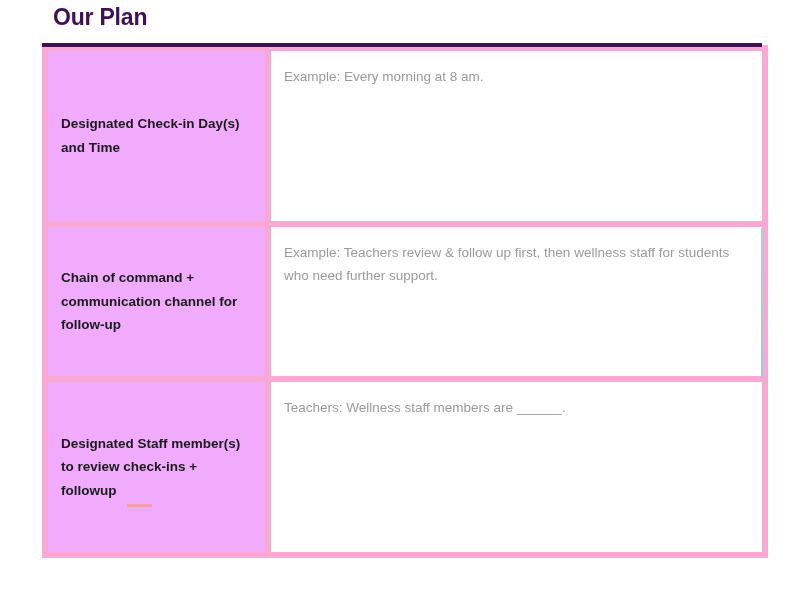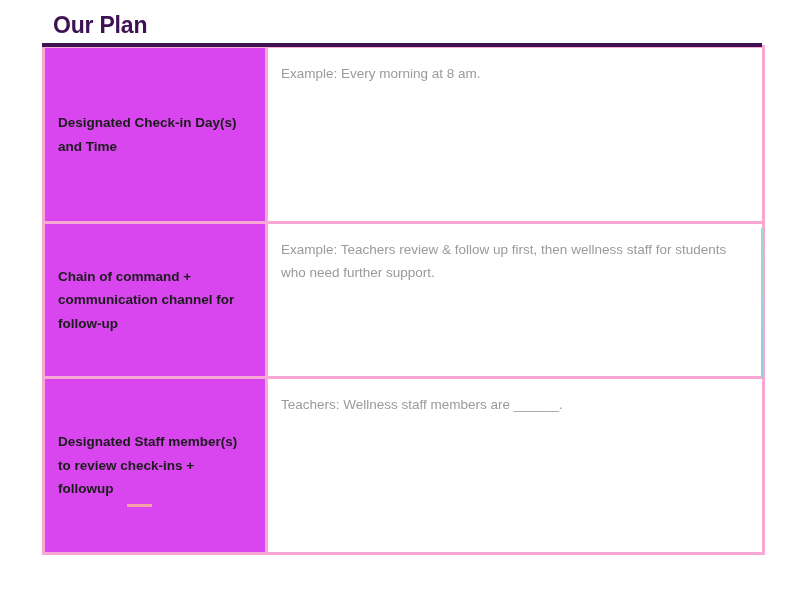--- a/index.html
+++ b/index.html
@@ -14,51 +14,51 @@
   .page {
     position: relative;
     width: 804px;
     height: 590px;
     background: #ffffff;
     overflow: hidden;
   }
   .title {
     position: absolute;
     left: 53px;
-    top: 12px;
+    top: 4px;
     font-size: 23px;
     font-weight: bold;
     color: #3d1152;
     letter-spacing: -0.2px;
   }
   .plan-table {
     position: absolute;
     left: 42px;
     top: 45px;
     width: 720px;
     border-collapse: collapse;
     table-layout: fixed;
   }
   .plan-table td {
-    border: 3px solid #f9a8d4;
+    border: 6px solid #f9a8d4;
     vertical-align: middle;
     padding: 0;
   }
   .top-accent {
     position: absolute;
     left: 42px;
     top: 43px;
     width: 720px;
     height: 4px;
     background: #3d1152;
     z-index: 3;
   }
   .col-label {
     width: 223px;
-    background: #d946ef;
+    background: #f0abfc;
     padding: 10px 14px 10px 13px !important;
   }
   .col-value {
     width: 497px;
     background: #ffffff;
     vertical-align: top !important;
     padding: 14px 16px 10px 13px !important;
   }
   .label-text {
     font-size: 13.5px;

